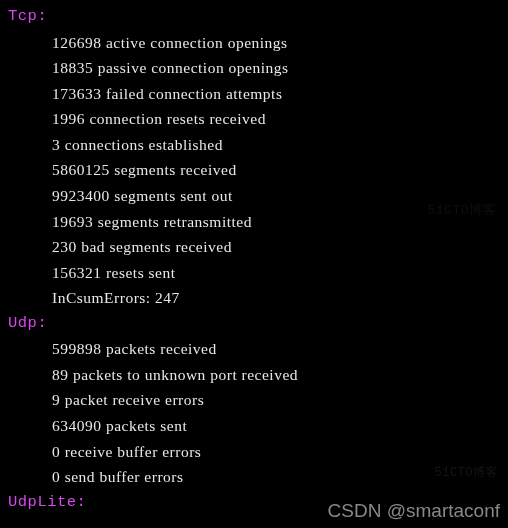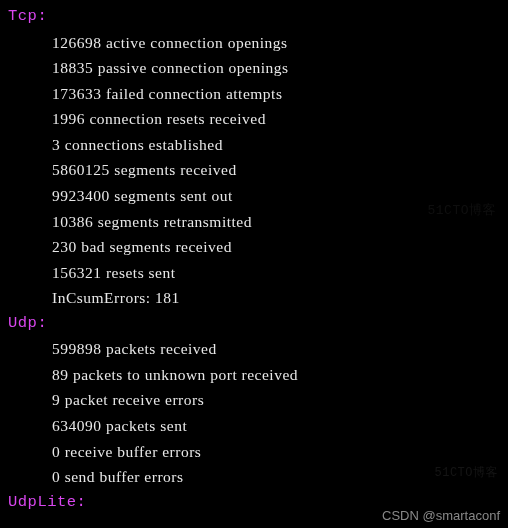--- a/index.html
+++ b/index.html
@@ -44,40 +44,40 @@
       color: #3a3a3a;
       font-size: 12px;
       opacity: 0.35;
       pointer-events: none;
     }
     .footer-credit {
       position: absolute;
       right: 8px;
       bottom: 2px;
       color: #888;
-      font-size: 13px;
+      font-size: 19px;
       font-family: Arial, sans-serif;
       letter-spacing: 0;
     }
   </style>
 </head>
 <body>
 
 <div class="section-header">Tcp:</div>
 <div class="stat-line">126698 active connection openings</div>
 <div class="stat-line">18835 passive connection openings</div>
 <div class="stat-line">173633 failed connection attempts</div>
 <div class="stat-line">1996 connection resets received</div>
 <div class="stat-line">3 connections established</div>
 <div class="stat-line">5860125 segments received</div>
 <div class="stat-line">9923400 segments sent out</div>
-<div class="stat-line">10386 segments retransmitted</div>
+<div class="stat-line">19693 segments retransmitted</div>
 <div class="stat-line">230 bad segments received</div>
 <div class="stat-line">156321 resets sent</div>
-<div class="stat-line">InCsumErrors: 181</div>
+<div class="stat-line">InCsumErrors: 247</div>
 
 <div class="section-header">Udp:</div>
 <div class="stat-line">599898 packets received</div>
 <div class="stat-line">89 packets to unknown port received</div>
 <div class="stat-line">9 packet receive errors</div>
 <div class="stat-line">634090 packets sent</div>
 <div class="stat-line">0 receive buffer errors</div>
 <div class="stat-line">0 send buffer errors</div>
 
 <div class="section-header">UdpLite:</div>

